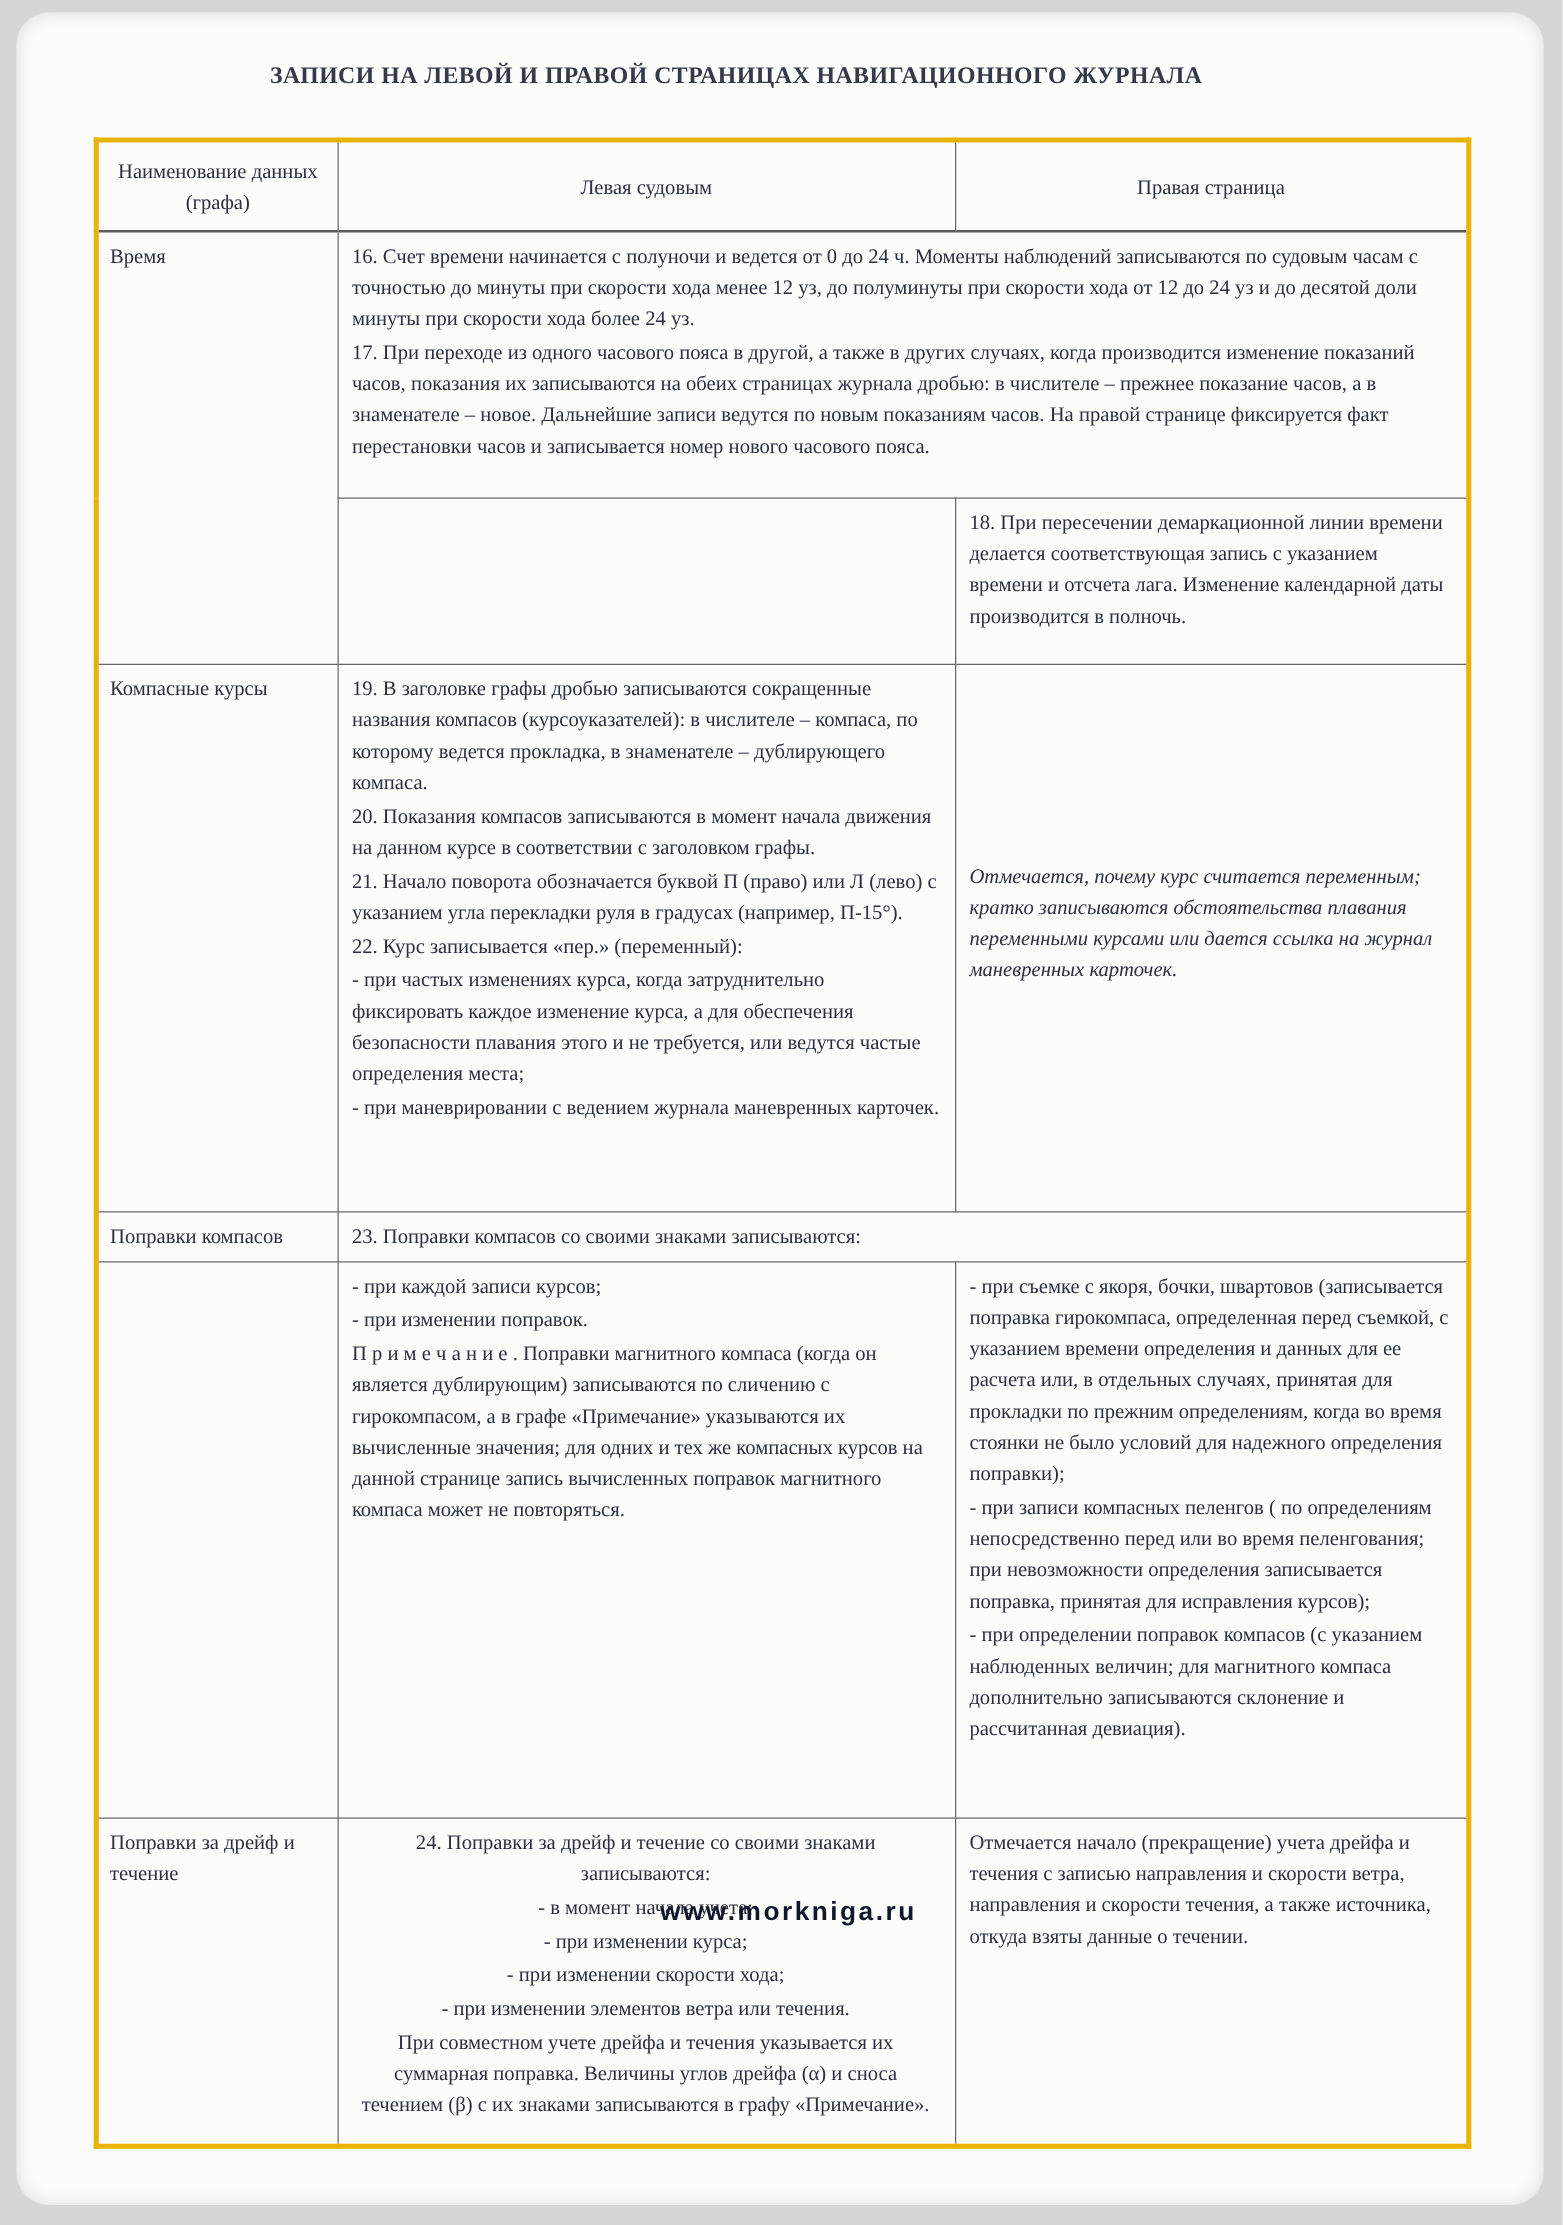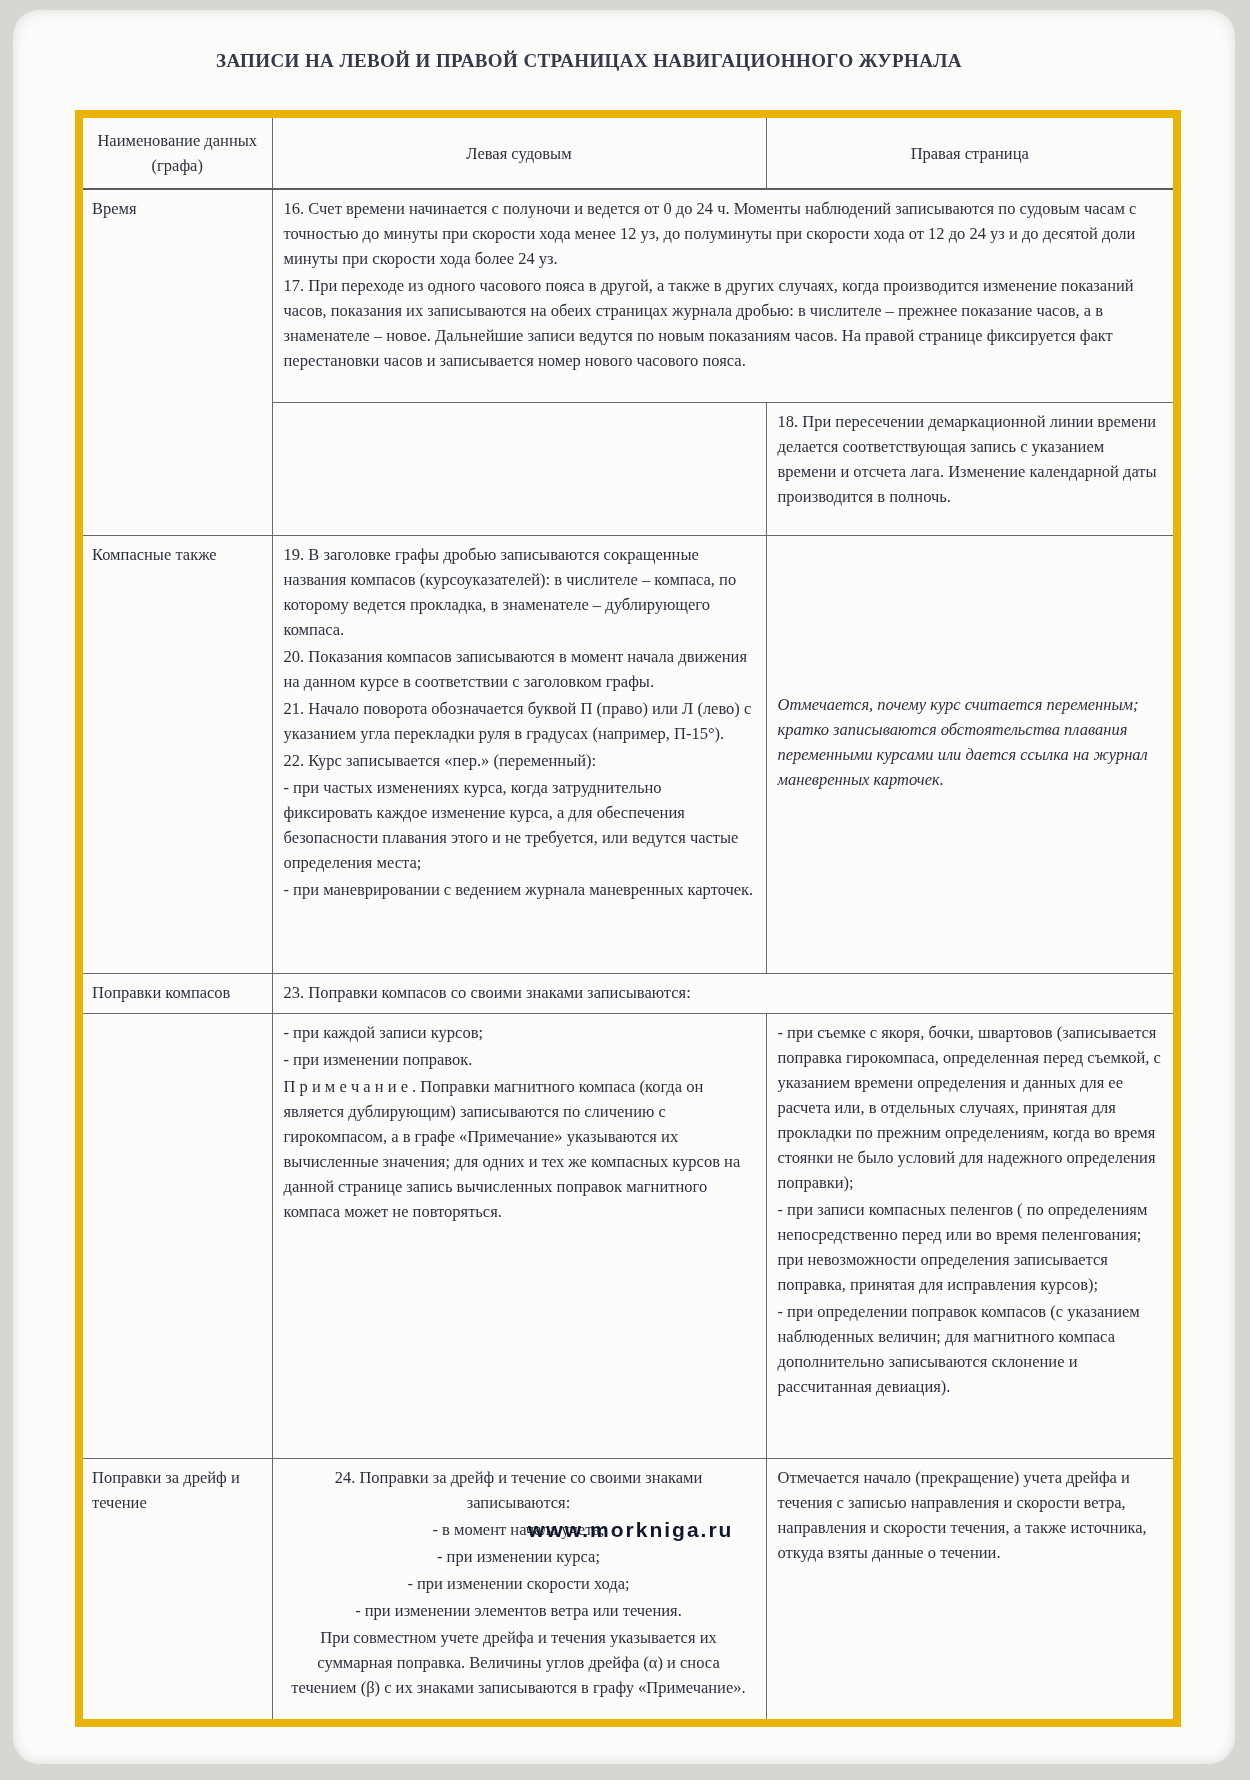--- a/index.html
+++ b/index.html
@@ -31,21 +31,21 @@
     letter-spacing:0.4px;
     color:#343a49;
     transform:translateX(-35px);
   }
   table.journal{
     position:absolute;
     left:62px;top:100px;
     width:1098px;
     border-collapse:collapse;
     table-layout:fixed;
-    border:8px solid #eab308;
+    border:4px solid #eab308;
     font-size:16.5px;
     line-height:25px;
   }
   col.c1{width:193px;}
   col.c2{width:494px;}
   col.c3{width:411px;}
   th,td{
     border:1px solid #686868;
     vertical-align:top;
     padding:4px 10px 6px 9px;
@@ -112,21 +112,21 @@
         <tr>
           <td>
               <div class="sp" style="min-height:122px;"></div>
             </td>
           <td>
             <p>18. При пересечении демаркационной линии времени делается соответствующая запись с указанием времени и отсчета лага. Изменение календарной даты производится в полночь.</p>
           </td>
         </tr>
 
         <tr>
-          <td class="rowlabel">Компасные также</td>
+          <td class="rowlabel">Компасные курсы</td>
           <td>
             <div class="sp" style="min-height:425px;">
               <p>19. В заголовке графы дробью записываются сокращенные названия компасов (курсоуказателей): в числителе – компаса, по которому ведется прокладка, в знаменателе – дублирующего компаса.</p>
               <p>20.  Показания компасов записываются в момент начала движения на данном курсе в соответствии с заголовком графы.</p>
               <p>21.  Начало поворота обозначается буквой П (право) или Л (лево) с указанием угла перекладки руля в градусах (например, П-15°).</p>
               <p>22. Курс записывается «пер.» (переменный):</p>
               <p>- при частых изменениях курса, когда затруднительно фиксировать каждое изменение курса, а для обеспечения безопасности плавания этого и не требуется, или ведутся частые определения места;</p>
               <p>- при маневрировании с ведением журнала маневренных карточек.</p>
             </div>
           </td>

